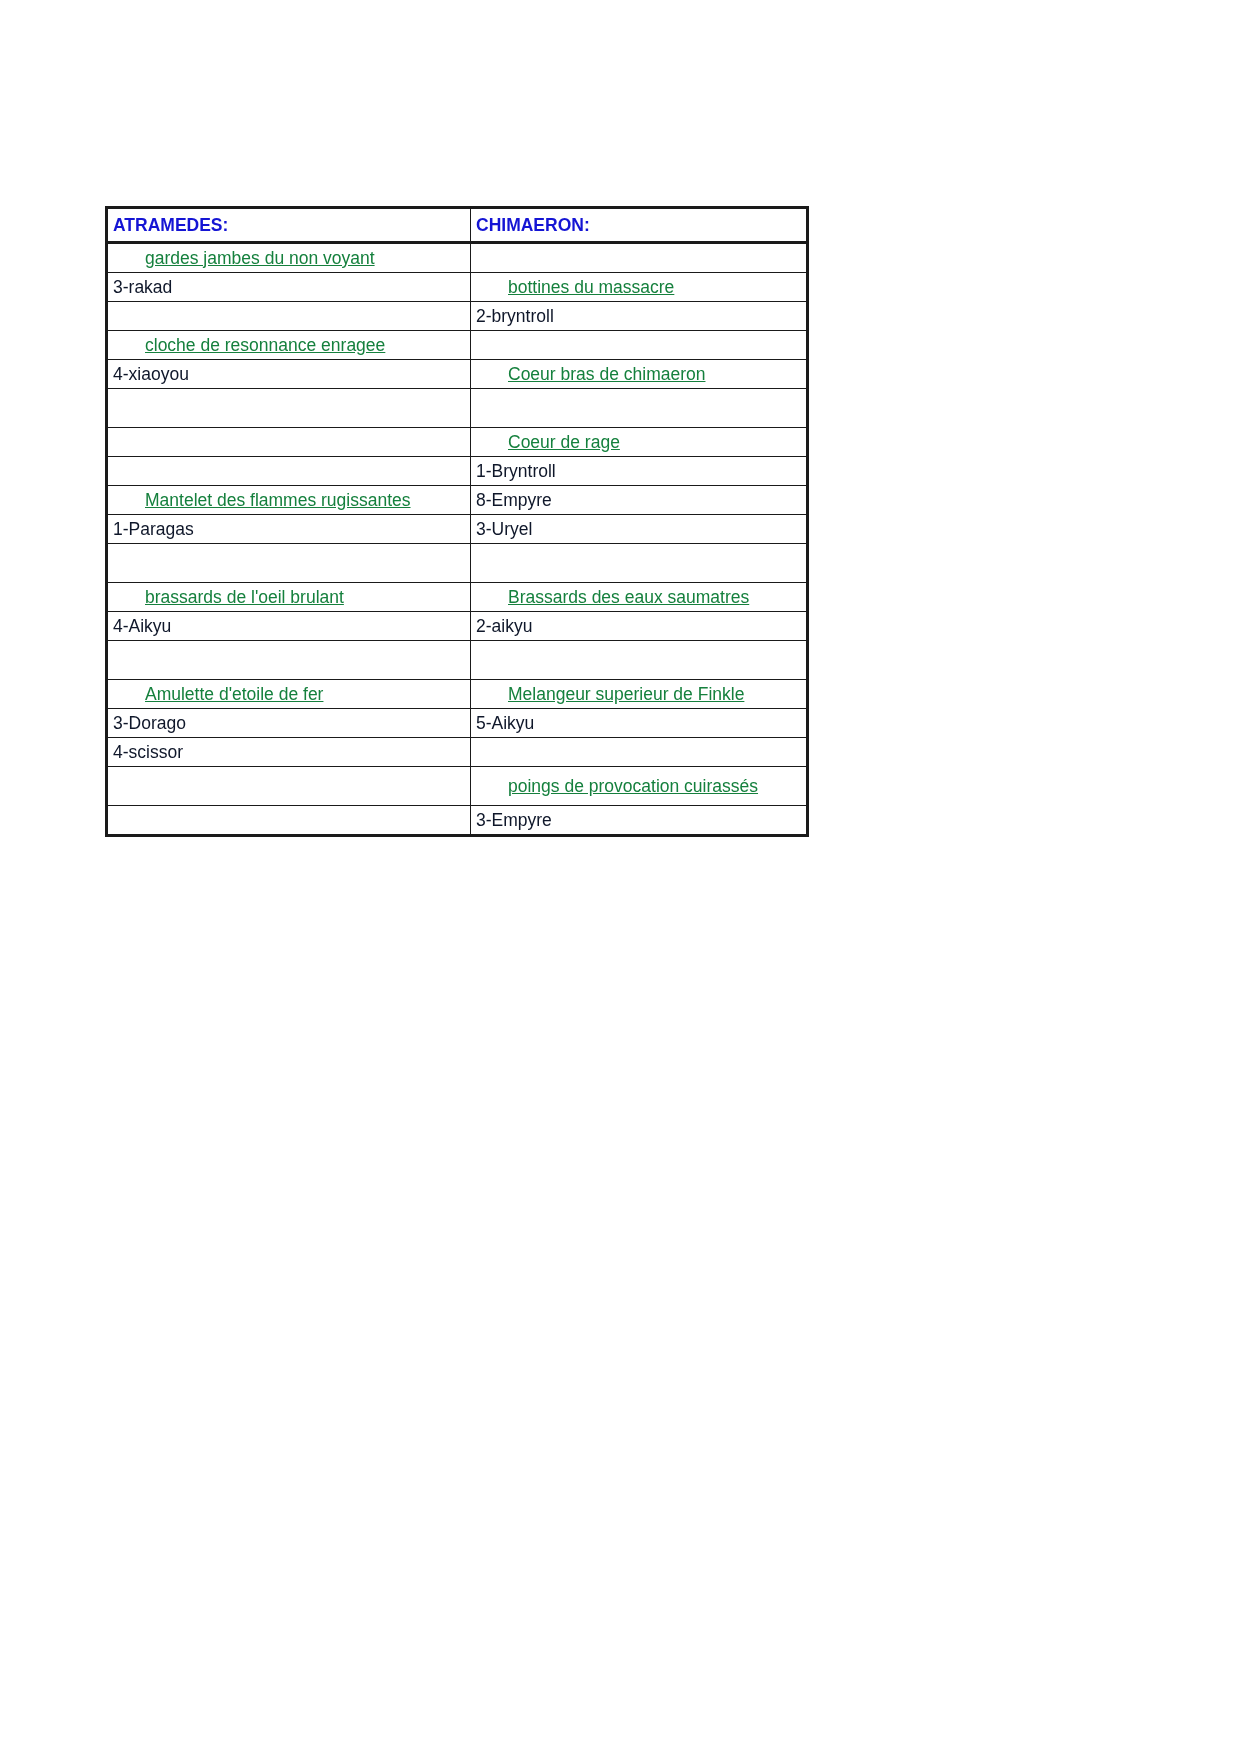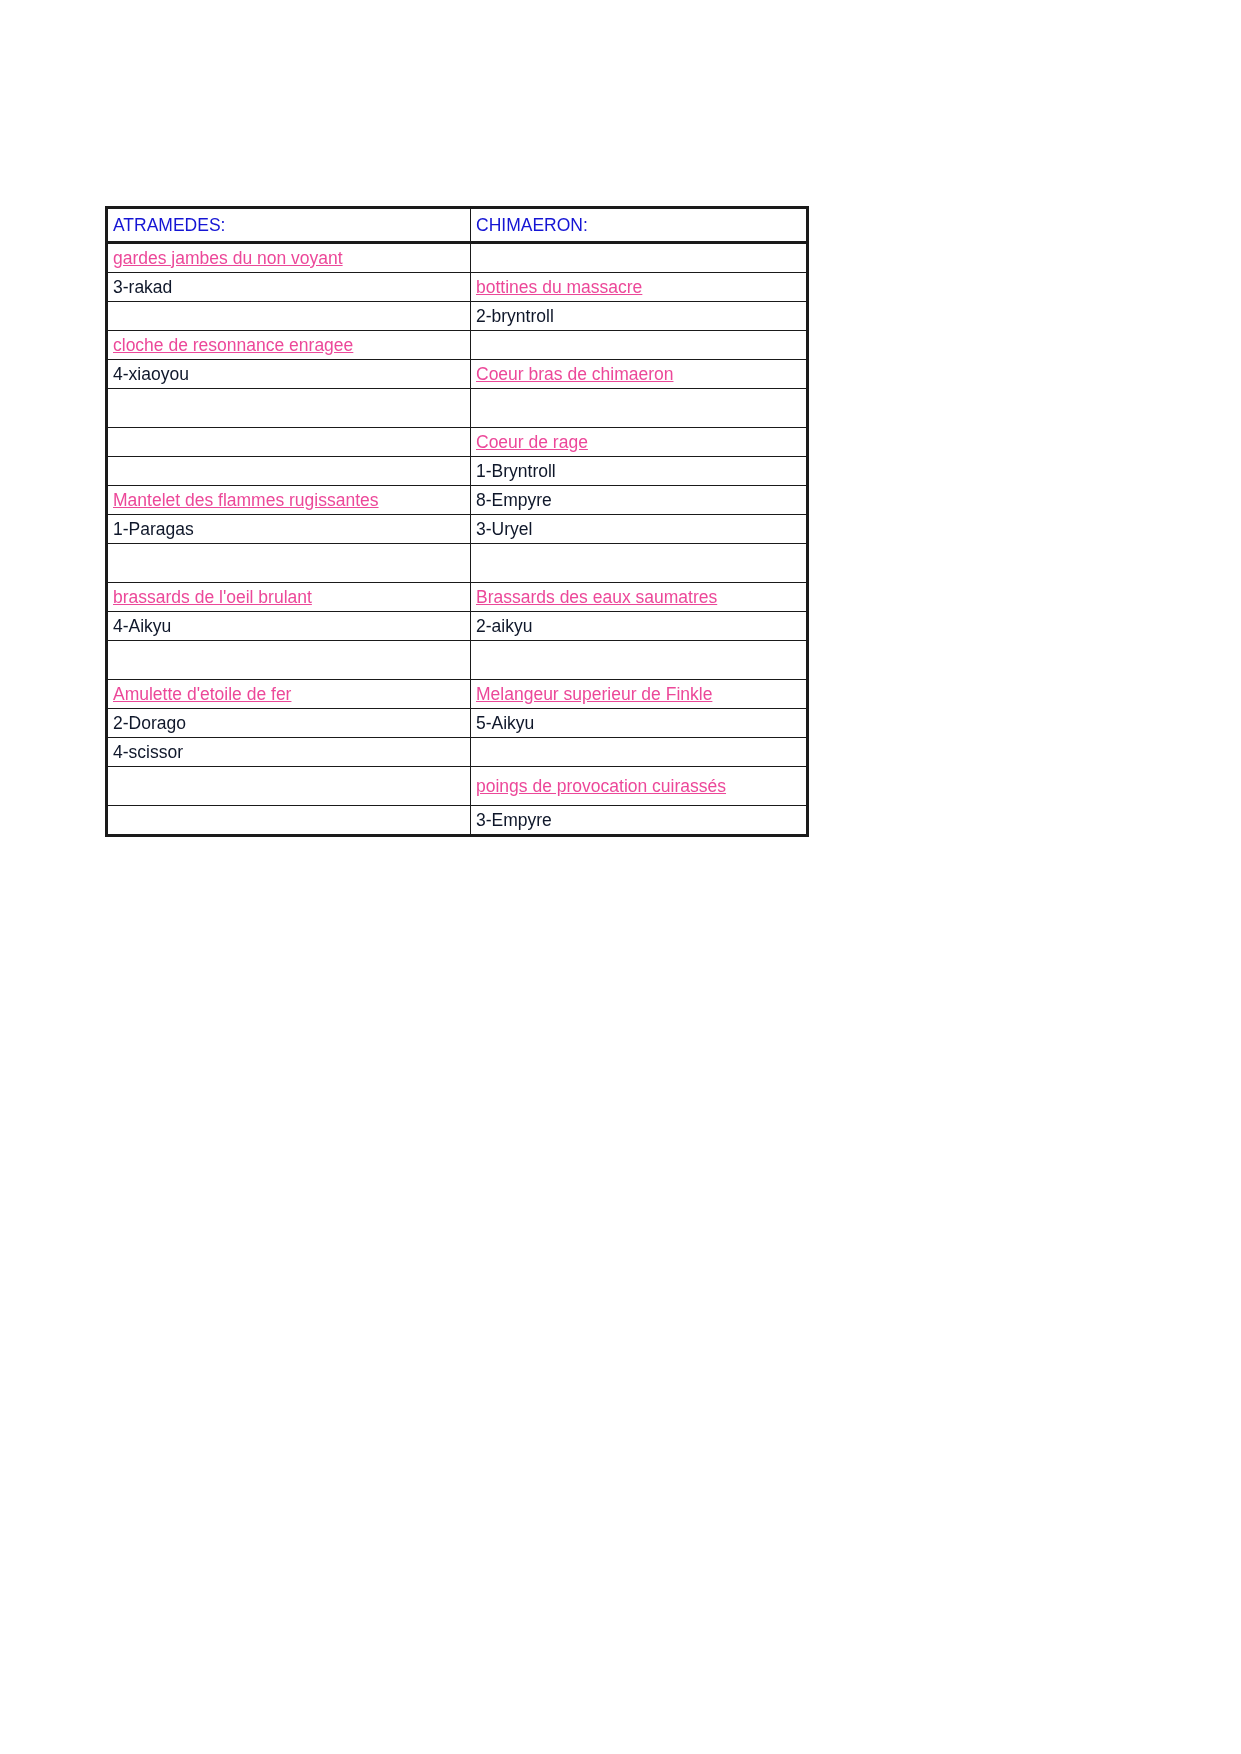--- a/index.html
+++ b/index.html
@@ -32,30 +32,31 @@
     padding: 1px 5px;
     font-size: 17.5px;
     line-height: 1.2;
     text-align: left;
     vertical-align: middle;
     white-space: nowrap;
     overflow: hidden;
   }
   tr.header-row th {
     height: 30px;
-    font-weight: 400;
+    font-weight: 700;
     color: #1515d4;
     border-bottom: 3px solid #1a1a1a;
   }
   td { height: 26px; }
   tr.tall td { height: 36px; text-decoration: underline; }
   a.item-link {
-    color: #ec4899;
+    color: #15803d;
     text-decoration: underline;
     cursor: pointer;
+    margin-left: 32px;
   }
   span.cell-text { color: #0f172a; }
 </style>
 </head>
 <body>
 
 <div class="table-wrap">
   <table class="loot-table">
     <colgroup>
       <col class="col-left">
@@ -122,21 +123,21 @@
         </tr>
         <tr class="tall">
           <td></td>
           <td></td>
         </tr>
         <tr class="">
           <td><a class="item-link">Amulette d'etoile de fer</a></td>
           <td><a class="item-link">Melangeur superieur de Finkle</a></td>
         </tr>
         <tr class="">
-          <td><span class="cell-text">2-Dorago</span></td>
+          <td><span class="cell-text">3-Dorago</span></td>
           <td><span class="cell-text">5-Aikyu</span></td>
         </tr>
         <tr class="">
           <td><span class="cell-text">4-scissor</span></td>
           <td></td>
         </tr>
         <tr class="tall">
           <td></td>
           <td><a class="item-link">poings de provocation cuirassés</a></td>
         </tr>

